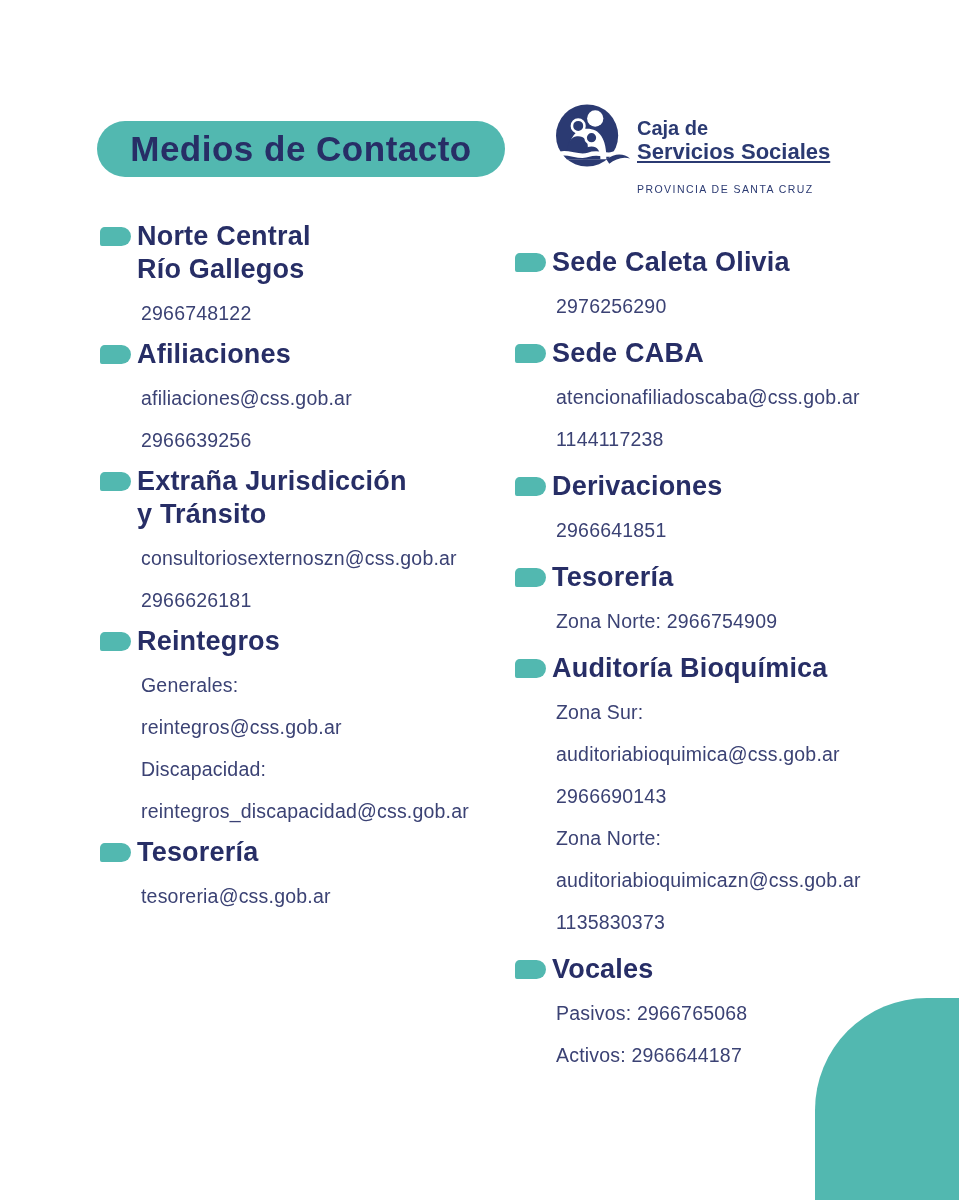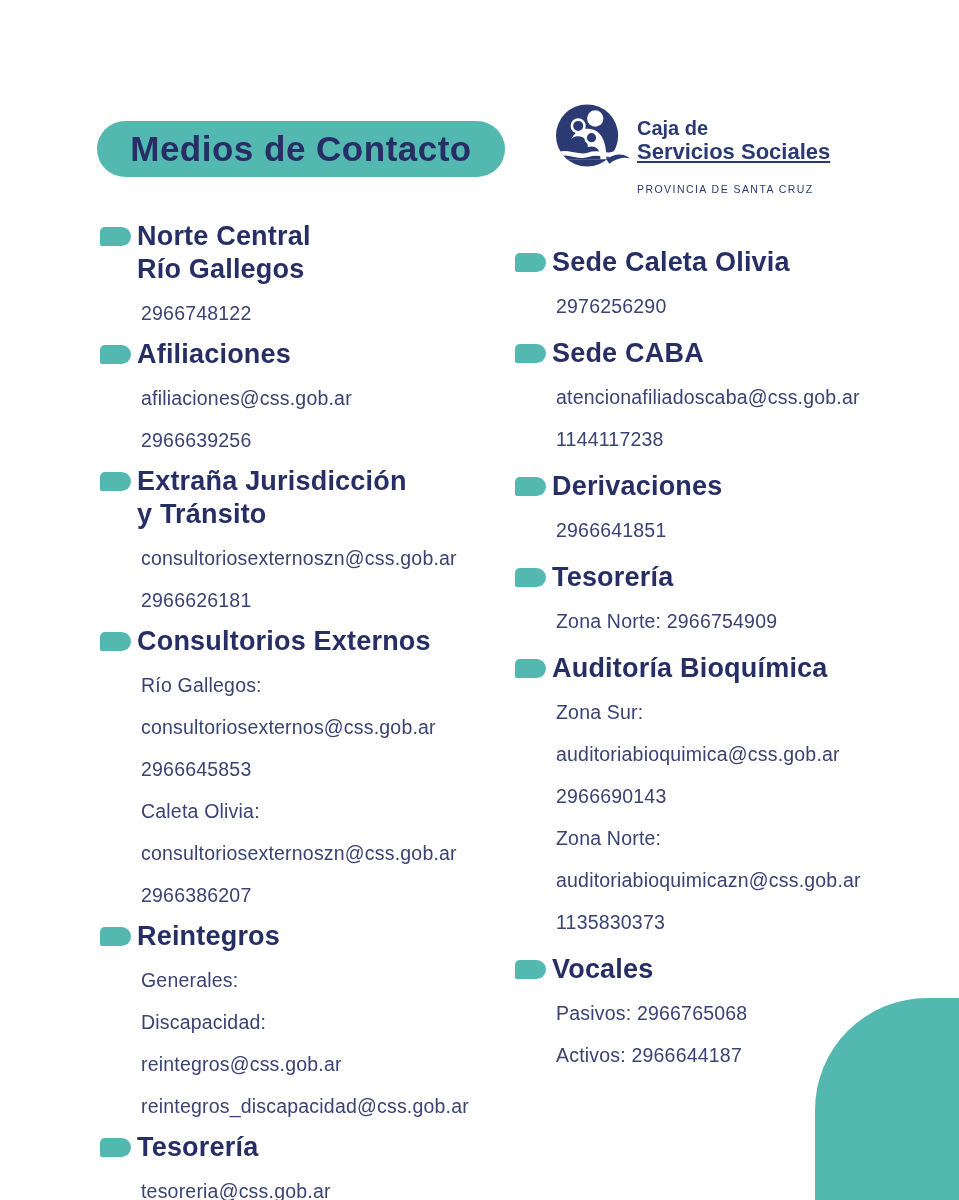--- a/index.html
+++ b/index.html
@@ -102,37 +102,25 @@
       <div class="sec-title">
         <div>Extraña Jurisdicción</div>
         <div>y Tránsito</div>
       </div>
       <div class="line">consultoriosexternoszn@css.gob.ar</div>
       <div class="line">2966626181</div>
     </div>
     <div class="section">
       <span class="bullet"></span>
       <div class="sec-title">
-        <div>Consultorios Externos</div>
-      </div>
-      <div class="line">Río Gallegos:</div>
-      <div class="line">consultoriosexternos@css.gob.ar</div>
-      <div class="line">2966645853</div>
-      <div class="line">Caleta Olivia:</div>
-      <div class="line">consultoriosexternoszn@css.gob.ar</div>
-      <div class="line">2966386207</div>
-    </div>
-    <div class="section">
-      <span class="bullet"></span>
-      <div class="sec-title">
         <div>Reintegros</div>
       </div>
       <div class="line">Generales:</div>
+      <div class="line">reintegros@css.gob.ar</div>
       <div class="line">Discapacidad:</div>
-      <div class="line">reintegros@css.gob.ar</div>
       <div class="line">reintegros_discapacidad@css.gob.ar</div>
     </div>
     <div class="section">
       <span class="bullet"></span>
       <div class="sec-title">
         <div>Tesorería</div>
       </div>
       <div class="line">tesoreria@css.gob.ar</div>
     </div>
   </div>

